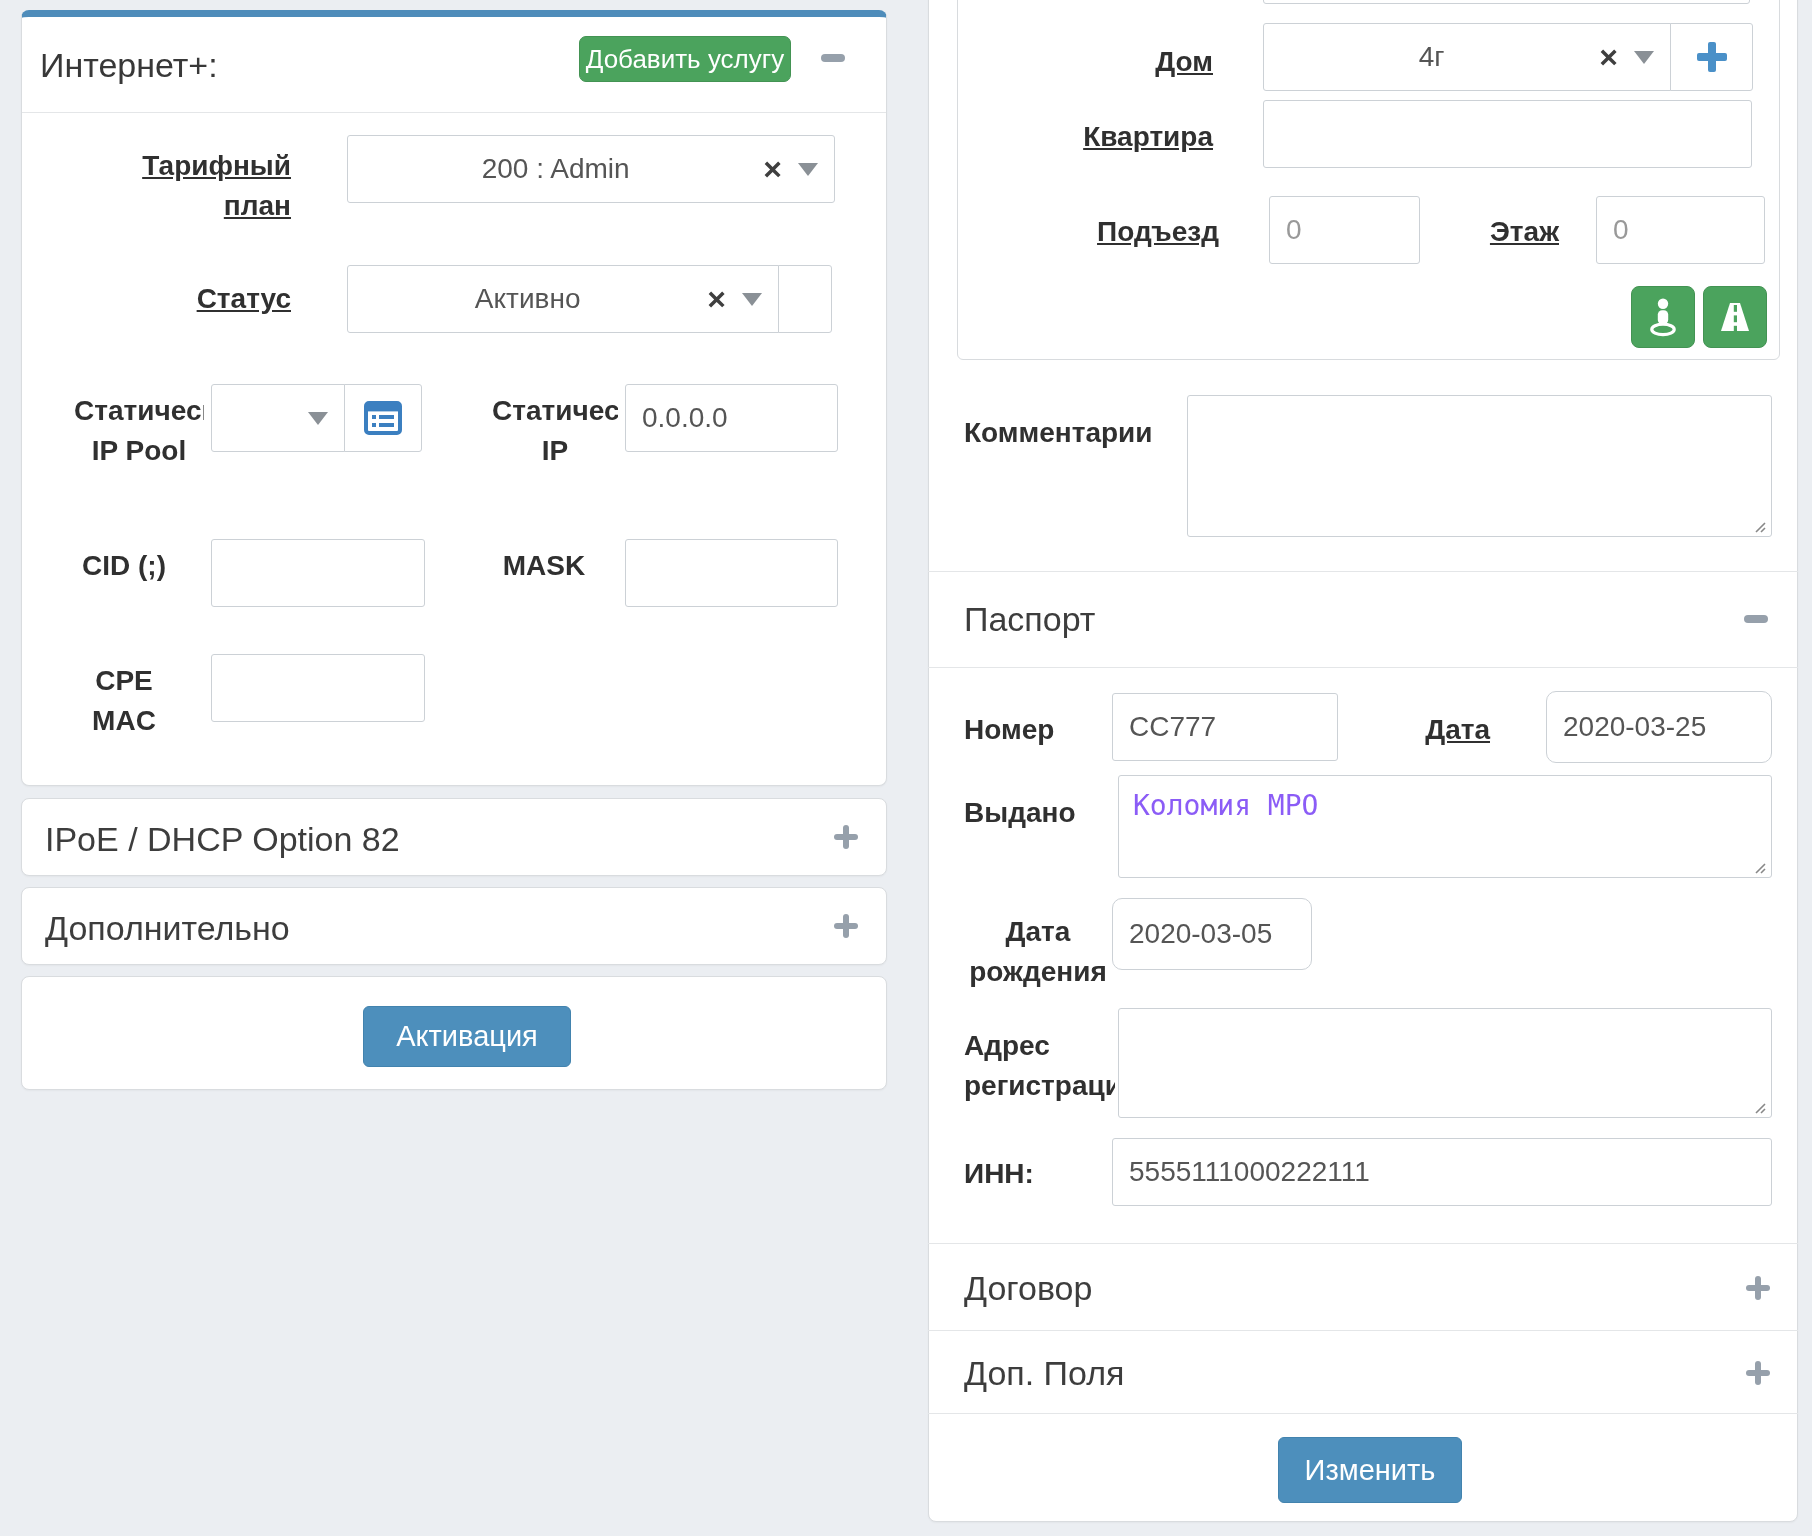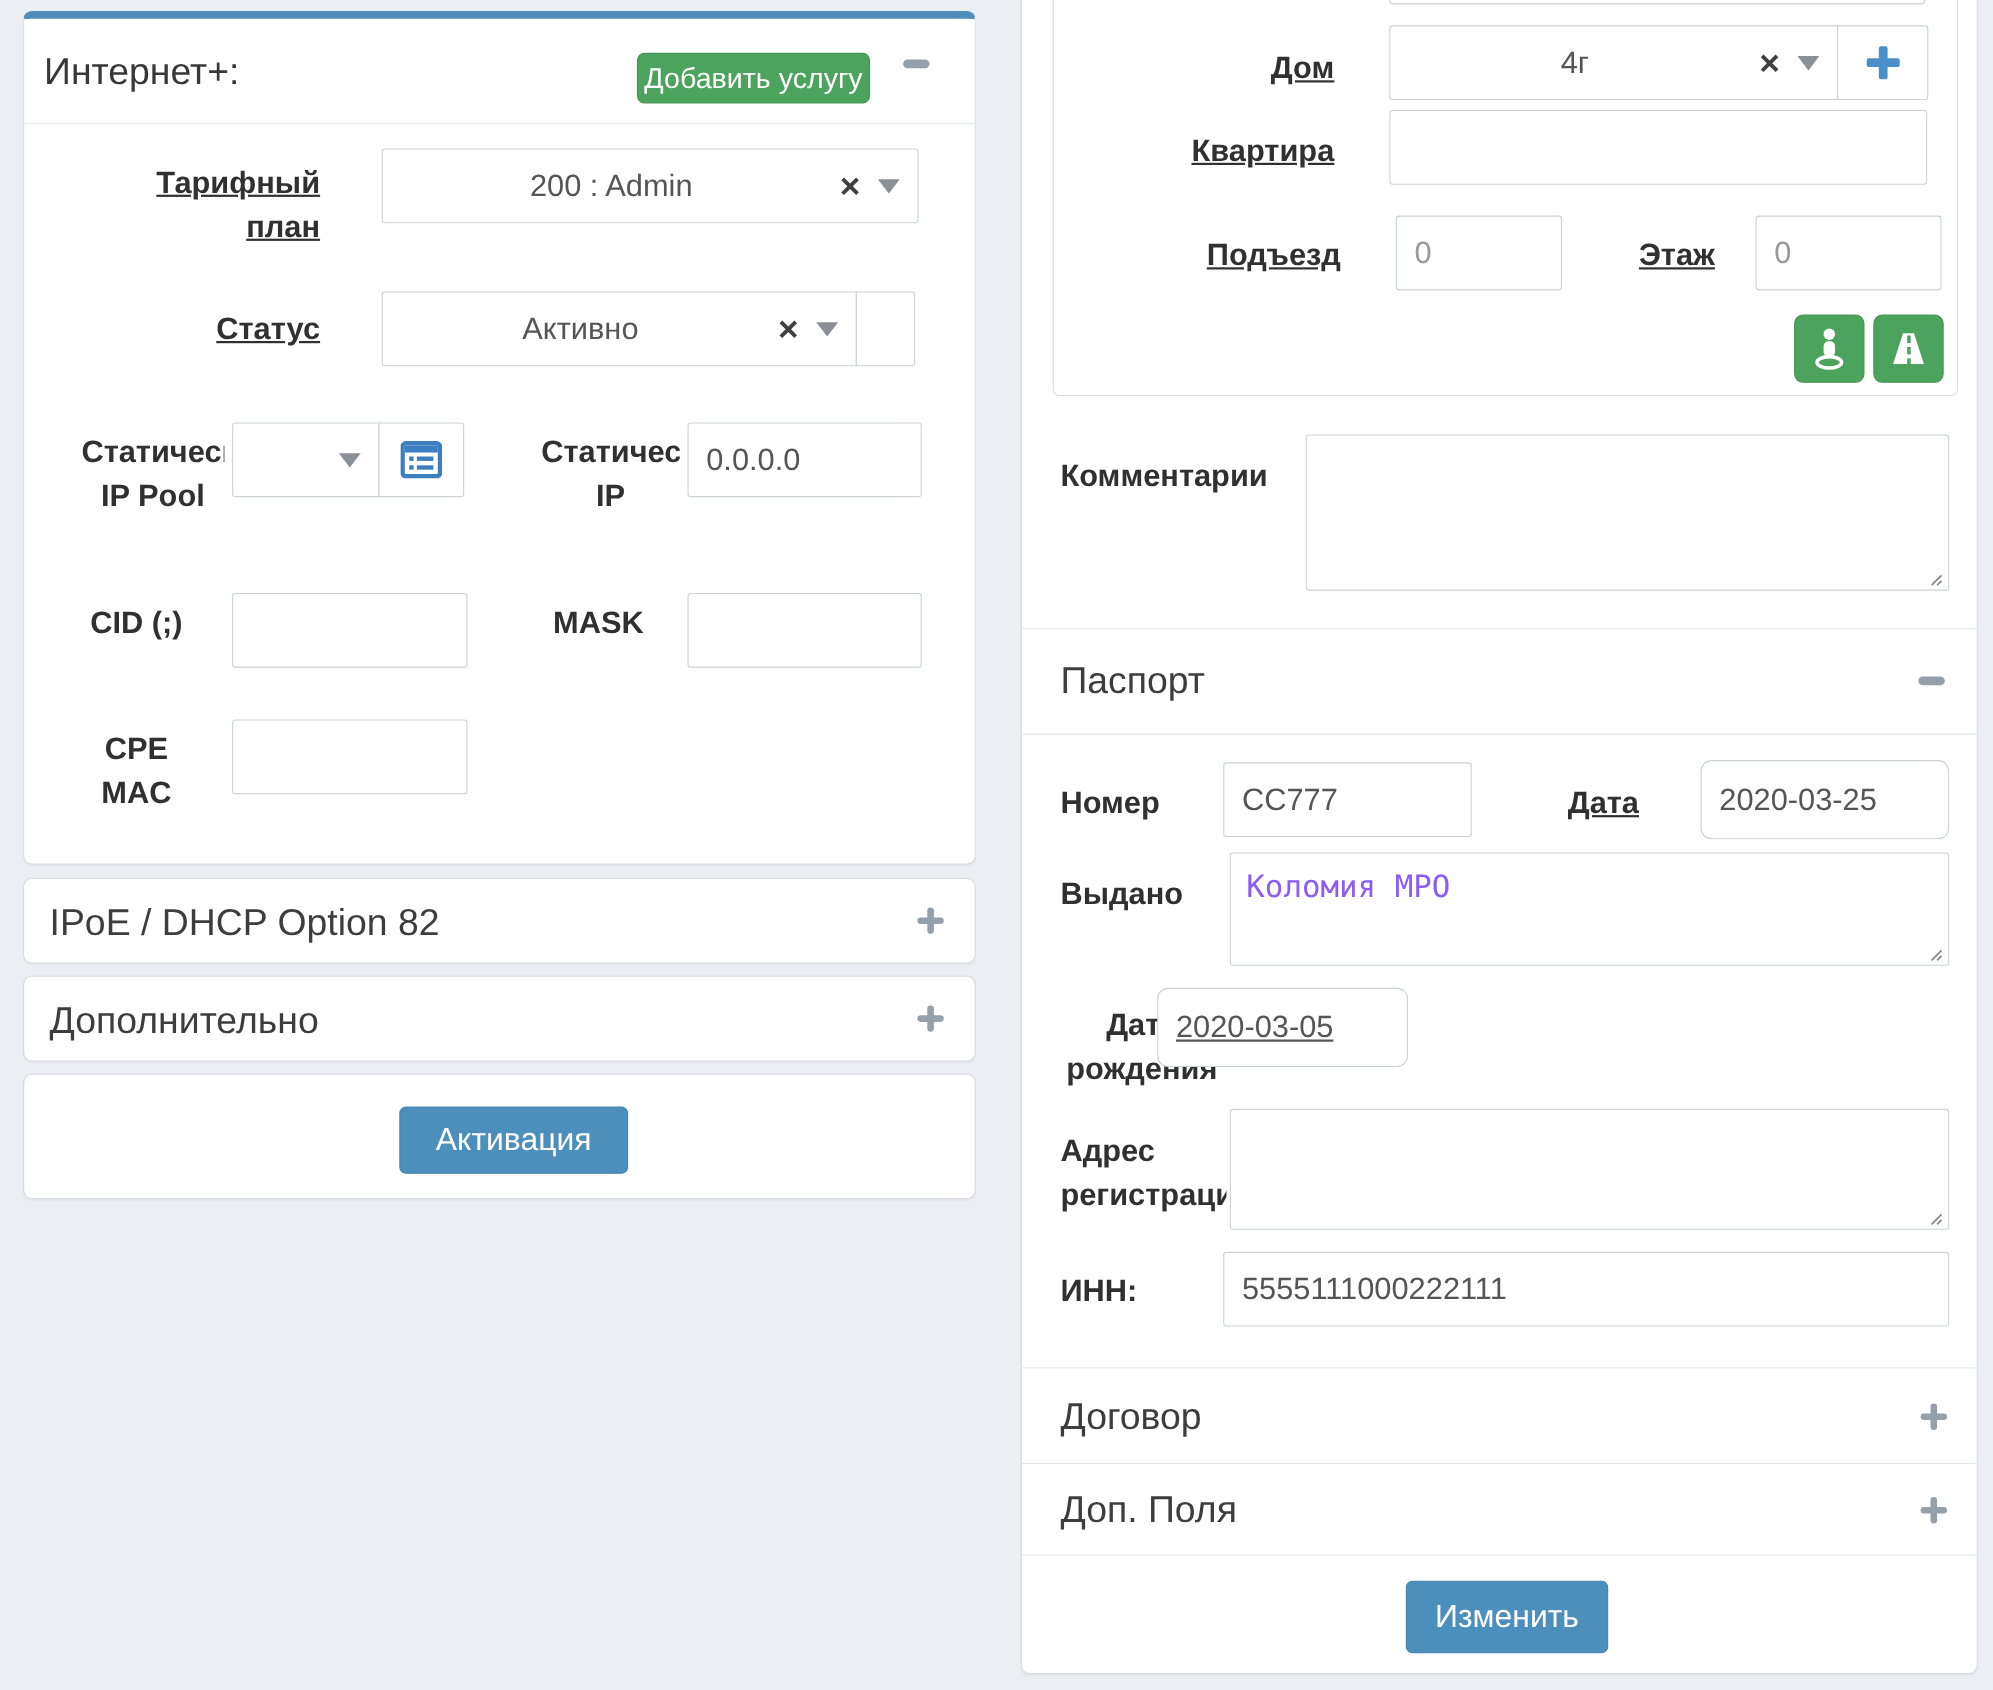--- a/index.html
+++ b/index.html
@@ -36,21 +36,21 @@
   .resize-ic { position:absolute; pointer-events:none; }
   .datein { border-radius:10px; }
 </style>
 </head>
 <body>
 
 <div id="page">
 
   <div class="card" style="left:21px;top:10px;width:866px;height:776px;border-top:7px solid #4e8cba;"></div>
   <div class="abs sect-title" style="left:40px;top:46px;font-weight:500;color:#383838;">Интернет+:</div>
-  <div class="btn-green" style="left:579px;top:48px;width:212px;height:46px;font-size:26px;">Добавить услугу</div>
+  <div class="btn-green" style="left:579px;top:36px;width:212px;height:46px;font-size:26px;">Добавить услугу</div>
   <div class="minus-ic" style="left:821px;top:54px;"></div>
   <div class="hline" style="left:22px;top:112px;width:864px;"></div>
 
   <div class="abs lbl right" style="left:141px;top:146px;width:150px;">Тарифный план</div>
   <div class="sel" style="left:347px;top:135px;width:488px;height:68px;">
     <span class="txt">200 : Admin</span>
     <span class="clear">×</span>
     <span class="caret"></span>
   </div>
 
@@ -161,21 +161,21 @@
   <div class="abs lbl right" style="left:1360px;top:710px;width:130px;">Дата</div>
   <input class="inputbox datein" style="left: 1546px; top: 691px; width: 226px; height: 72px;" value="2020-03-25">
 
   <div class="abs lbl" style="left:964px;top:793px;">Выдано</div>
   <textarea class="inputbox mid-gray" style="left: 1118px; top: 775px; width: 654px; height: 103px;">Коломия МРО</textarea>
   <svg class="resize-ic" style="left:1752px;top:860px;" width="14" height="14" viewBox="0 0 14 14">
     <path d="M13 4 L4 13 M13 9 L9 13" stroke="#888" stroke-width="1.6" fill="none"></path>
     </svg>
 
   <div class="abs lbl center" style="left:964px;top:912px;width:148px;">Дата рождения</div>
-  <input class="inputbox datein" style="left: 1052px; top: 898px; width: 228px; height: 72px; text-decoration: underline;" value="2020-03-05">
+  <input class="inputbox datein" style="left: 1112px; top: 898px; width: 200px; height: 72px;" value="2020-03-05">
 
   <div class="abs lbl" style="left:964px;top:1026px;width:151px;height:82px;overflow:hidden;white-space:normal;">Адрес регистрации</div>
   <textarea class="inputbox" style="left: 1118px; top: 1008px; width: 654px; height: 110px;"></textarea>
   <svg class="resize-ic" style="left:1752px;top:1100px;" width="14" height="14" viewBox="0 0 14 14">
     <path d="M13 4 L4 13 M13 9 L9 13" stroke="#888" stroke-width="1.6" fill="none"></path>
     </svg>
 
   <div class="abs lbl" style="left:964px;top:1154px;">ИНН:</div>
   <input class="inputbox" style="left: 1112px; top: 1138px; width: 660px; height: 68px;" value="5555111000222111">
 

